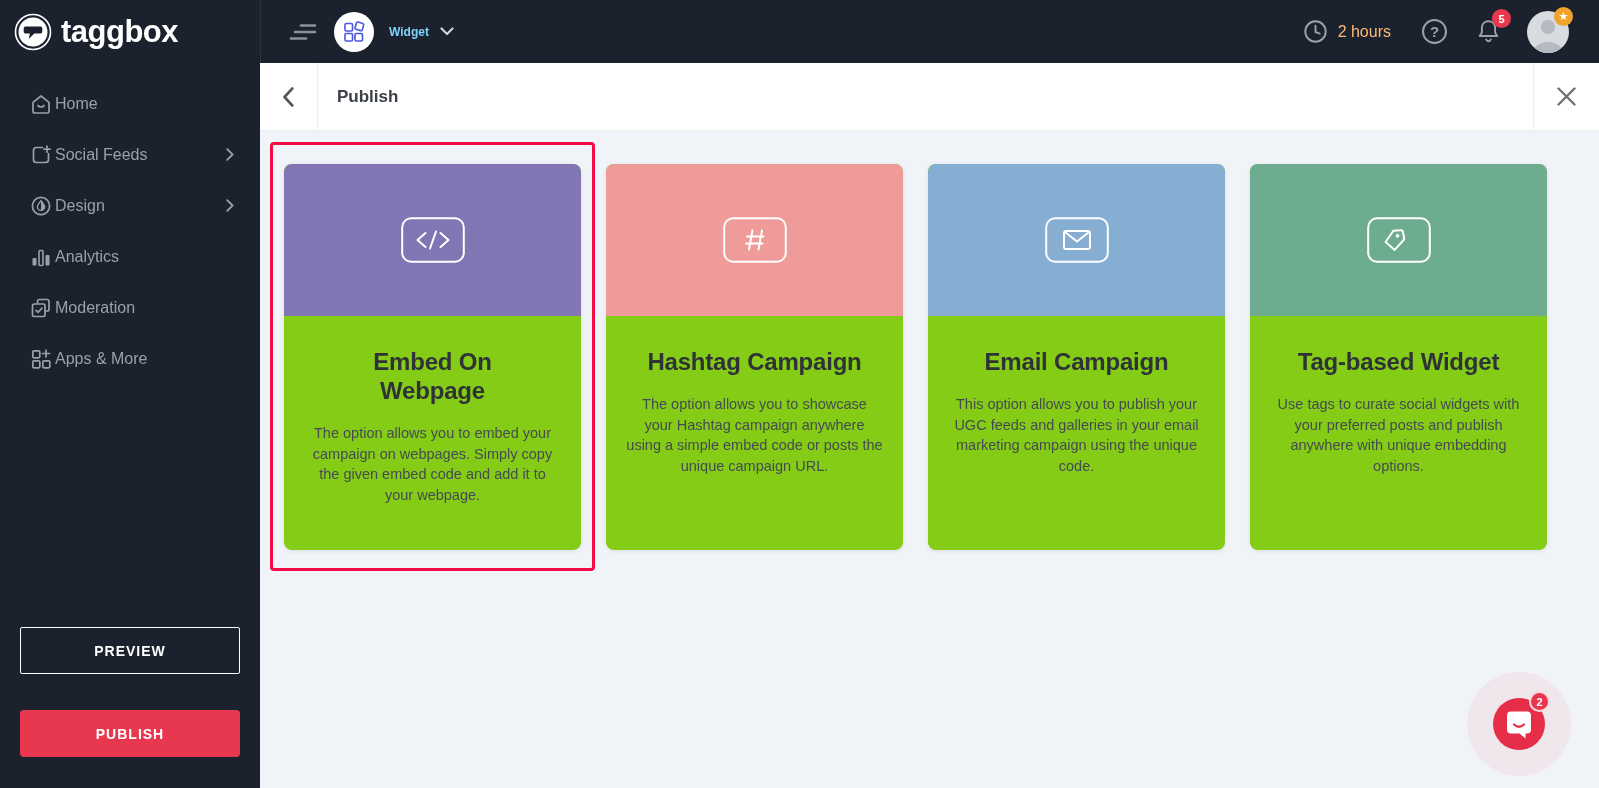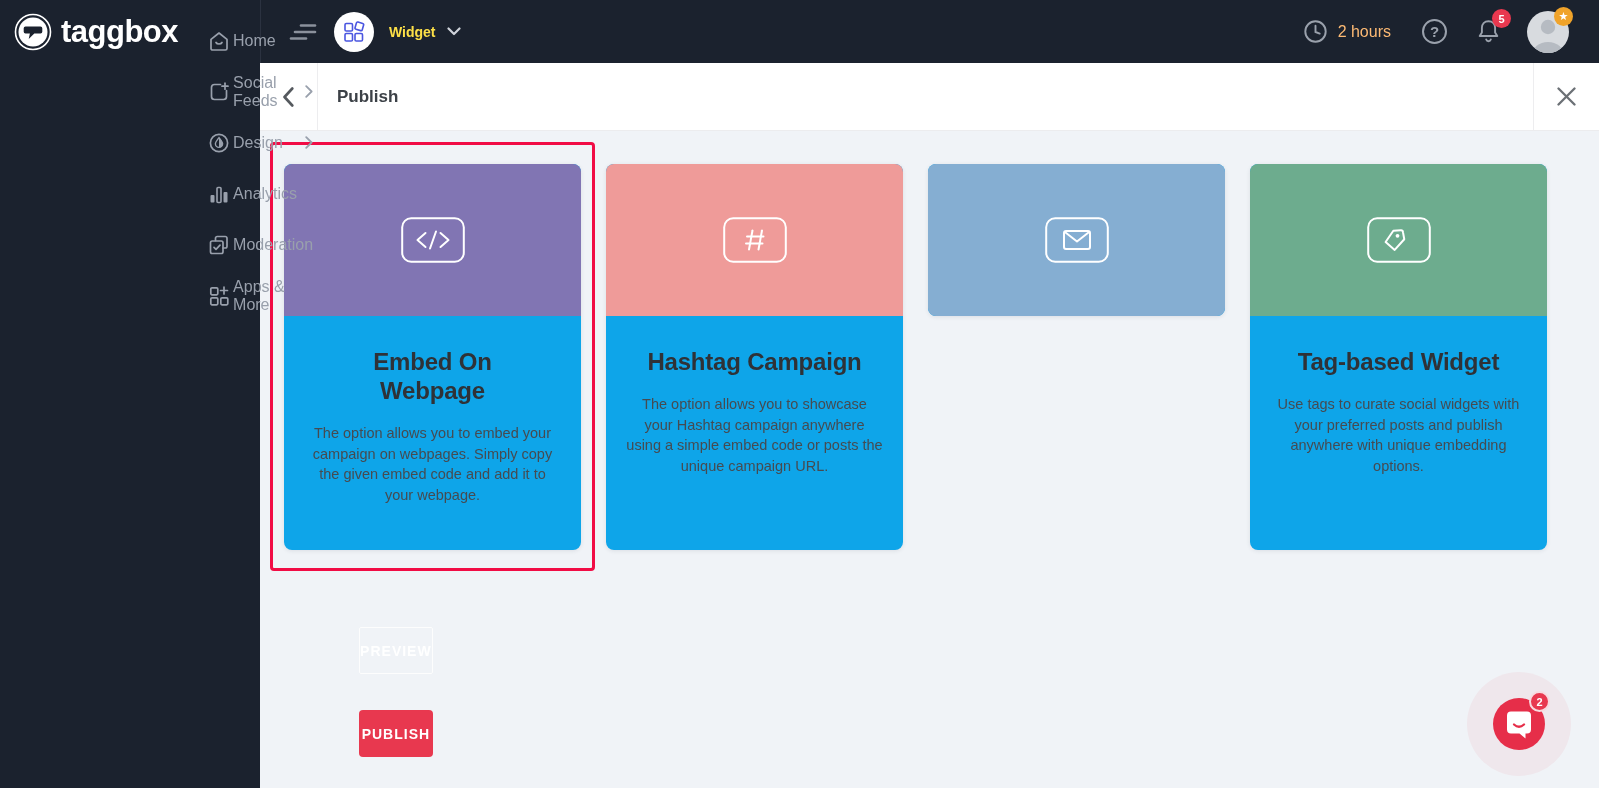--- a/index.html
+++ b/index.html
@@ -7,21 +7,21 @@
   body {
     font-family: "Liberation Sans", sans-serif;
     background:#f0f3f7;
     overflow:hidden;
   }
   .app { display:flex; width:1599px; height:788px; }
 
   
   .sidebar {
     width:260px; min-width:260px; background:#1b222e;
-    display:flex; flex-direction:row; position:relative; z-index:3;
+    display:flex; flex-direction:column; position:relative; z-index:3;justify-content:center;
   }
   .logo-row { height:63px; display:flex; align-items:center; padding-left:13px; gap:8px; cursor:pointer; }
   .logo-text { color:#fff; font-size:31px; font-weight:bold; letter-spacing:-0.5px; }
   .nav { padding-top:15px; }
   .nav-item {
     height:51px; display:flex; align-items:center; gap:3px;
     padding:0 26px 0 30px; cursor:pointer;
     color:#99a0ac; font-size:16px; font-weight:500;
   }
   .nav-icon { width:22px; height:22px; display:flex; align-items:center; justify-content:center; flex:none; }
@@ -43,21 +43,21 @@
 
   .topbar {
     height:63px; background:#1b222e; border-left:1px solid #2b3240;
     display:flex; align-items:center; padding:0 30px 0 28px; flex:none;
   }
   .hamburger { display:flex; cursor:pointer; }
   .widget-chip {
     width:40px; height:40px; border-radius:50%; background:#fff;
     display:flex; align-items:center; justify-content:center; margin-left:17px; cursor:pointer;
   }
-  .widget-label { color:#fde047; font-size:14px; font-weight:bold; margin-left:15px; cursor:pointer; }
+  .widget-label { color:#7dd3fc; font-size:12px; font-weight:bold; margin-left:15px; cursor:pointer; }
   .widget-caret { margin-left:11px; display:flex; cursor:pointer; }
   .topbar-right { margin-left:auto; display:flex; align-items:center; }
   .session { display:flex; align-items:center; gap:10px; color:#fdba74; font-size:16px; font-weight:500; }
   .help-btn {
     width:25px; height:25px; border:2px solid #9aa1ac; border-radius:50%;
     color:#9aa1ac; font-size:15px; font-weight:bold; display:flex; align-items:center; justify-content:center;
     margin-left:31px; cursor:pointer;
   }
   .bell-wrap { position:relative; margin-left:29px; cursor:pointer; display:flex; }
   .bell-badge {
@@ -89,21 +89,21 @@
   .content {
     flex:1; background:#f0f3f7; padding:33px 24px 0 24px;
     display:flex; align-items:flex-start; gap:25px; position:relative;
   }
   .highlight-wrap {
     margin:-22px -14px 0 -14px;
     border:3px solid #f10c45; border-radius:4px;
     padding:19px 11px 18px 11px; flex:none;
   }
   .card {
-    width:297px; flex:none; background:#0ea5e9; border-radius:8px;
+    width:297px; flex:none; background:#84cc16; border-radius:8px;
     box-shadow:0 1px 4px rgba(40,50,70,.10); overflow:hidden; cursor:pointer;
   }
   .card-header { height:152px; display:flex; align-items:center; justify-content:center; }
   .card-body { height:234px; padding:31px 20px 0; text-align:center; }
   .card-title {
     font-size:24px; font-weight:bold; color:#2f3237; line-height:29px;
     white-space:pre-line; letter-spacing:-0.2px; margin-bottom:18px;
   }
   .card-desc {
     font-size:14.5px; color:#464b51; line-height:20.5px;
@@ -332,20 +332,24 @@
       </div>
 
       <div class="card">
         <div class="card-header" style="background-color: rgb(133, 174, 210);">
           <svg width="64" height="46" viewBox="0 0 64 46" fill="none" stroke="#fff" stroke-width="2" stroke-linecap="round" stroke-linejoin="round">
             <rect x="1.2" y="1.2" width="61.6" height="43.6" rx="9"></rect>
             <rect x="19" y="14" width="26" height="18" rx="2"></rect>
             <path d="M20.5 15.5 L32 24.5 L43.5 15.5"></path>
           </svg>
         </div>
+        <div class="card-body">
+          <div class="card-title">Email Campaign</div>
+          <div class="card-desc">This option allows you to publish your UGC feeds and galleries in your email marketing campaign using the unique code.</div>
+        </div>
       </div>
 
       <div class="card">
         <div class="card-header" style="background-color: rgb(109, 172, 142);">
           <svg width="64" height="46" viewBox="0 0 64 46" fill="none" stroke="#fff" stroke-width="2" stroke-linecap="round" stroke-linejoin="round">
             <rect x="1.2" y="1.2" width="61.6" height="43.6" rx="9"></rect>
             <path d="M27 13.5 h7.5 a2 2 0 0 1 2 2 l0.8 7.2 -10.3 10 -8.5-8.6 z" transform="rotate(-4 31 23)"></path>
             <circle cx="30.5" cy="18.8" r="1.9" fill="#fff" stroke="none"></circle>
           </svg>
         </div>

